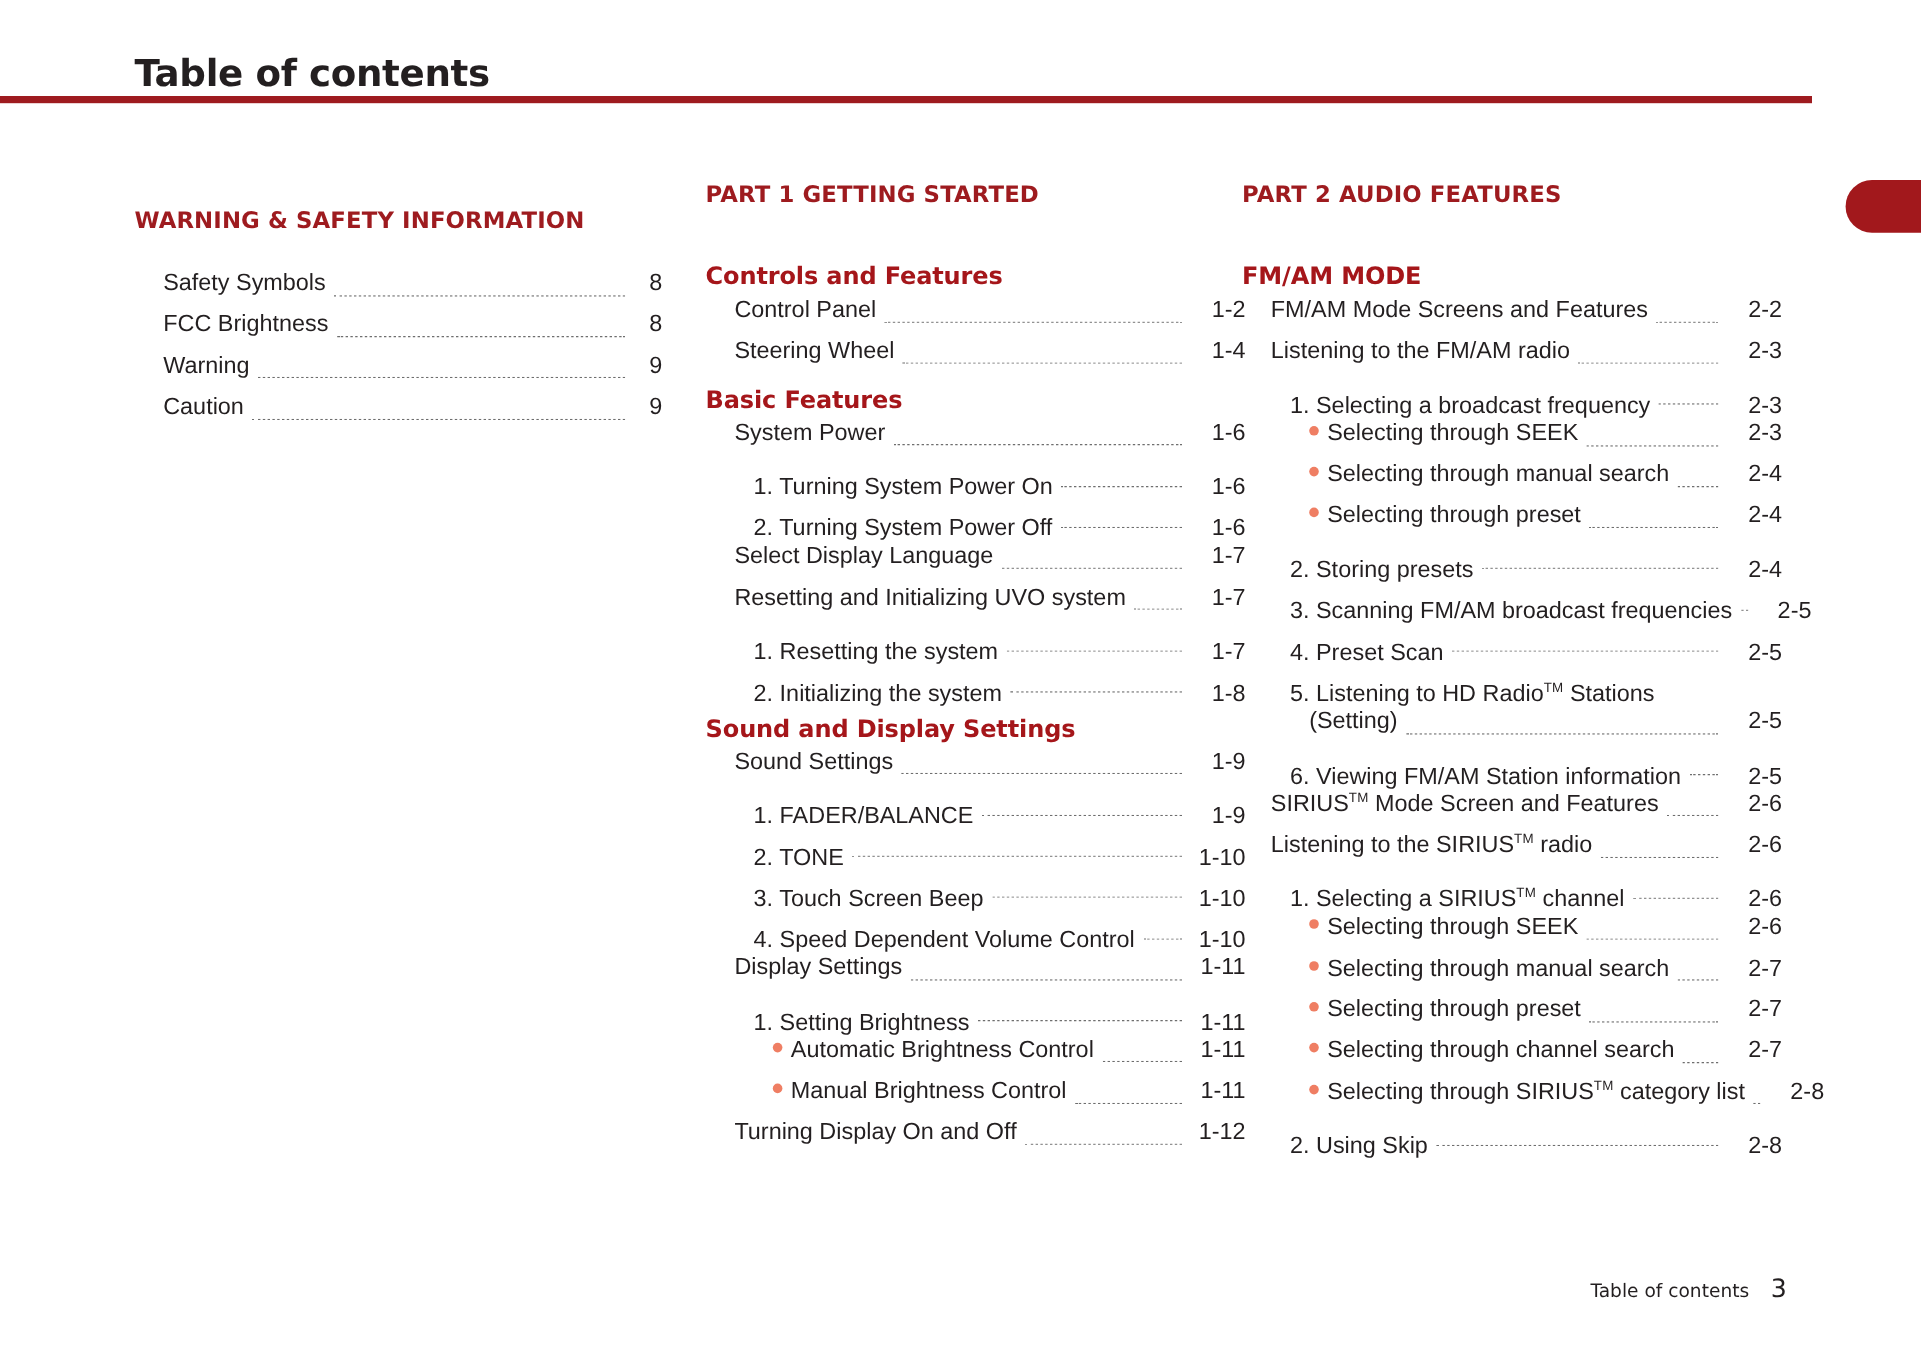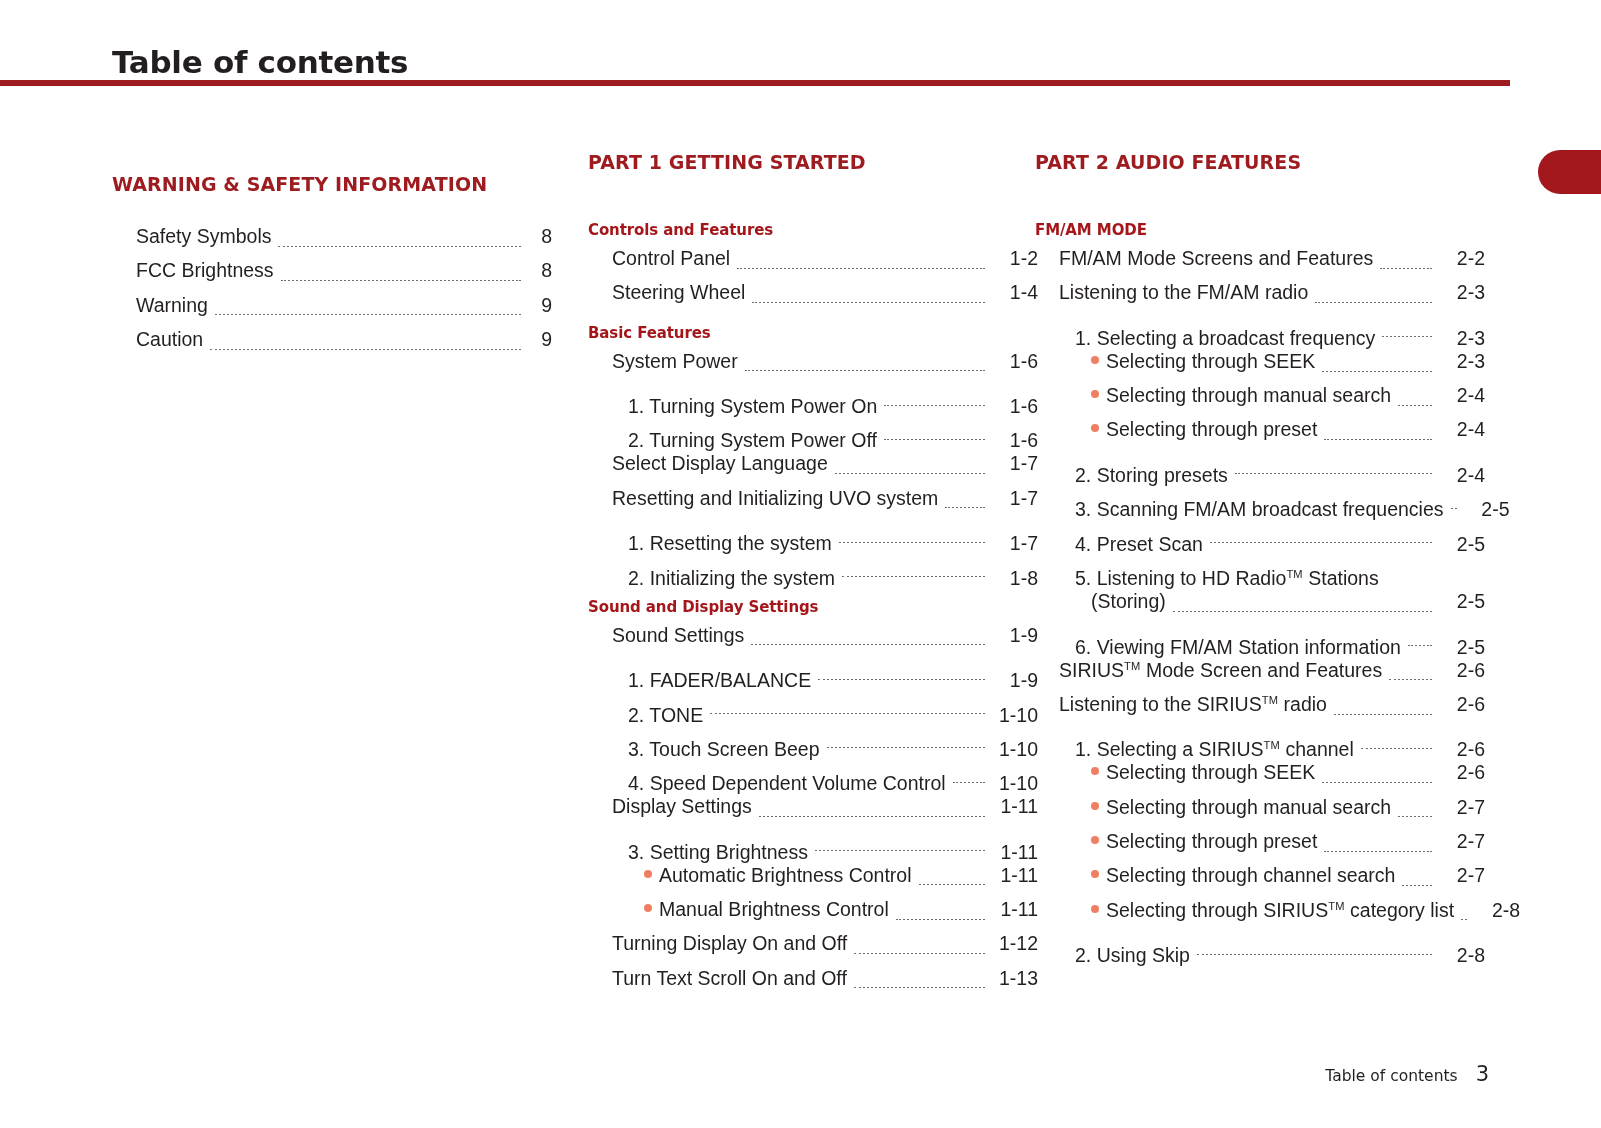--- a/index.html
+++ b/index.html
@@ -68,21 +68,21 @@
     color: #9e1b1f;
     letter-spacing: 0.1px;
     white-space: nowrap;
     margin-top: 33px;
   }
   .col1 .part-head { margin-bottom: 30px; }
   .col2 .part-head, .col3 .part-head { margin-top: 11px; margin-bottom: 40px; }
 
   .group-head {
     font-family: "DejaVu Sans", sans-serif;
-    font-size: 15px;
+    font-size: 20px;
     font-weight: bold;
     color: #a5161a;
     letter-spacing: -0.1px;
     height: 34px;
     line-height: 34px;
     white-space: nowrap;
   }
 
   
   .row {
@@ -281,43 +281,38 @@
           <span class="label">4. Speed Dependent Volume Control</span>
           <span class="leader"></span>
           <span class="pnum">1-10</span>
         </div>
         <div class="row lvl0">
           <span class="label">Display Settings</span>
           <span class="leader"></span>
           <span class="pnum">1-11</span>
         </div>
         <div class="row lvl1">
-          <span class="label">3. Setting Brightness</span>
+          <span class="label">1. Setting Brightness</span>
           <span class="leader"></span>
           <span class="pnum">1-11</span>
         </div>
         <div class="row lvl2">
           <span class="label"><span class="bullet"></span>Automatic Brightness Control</span>
           <span class="leader"></span>
           <span class="pnum">1-11</span>
         </div>
         <div class="row lvl2">
           <span class="label"><span class="bullet"></span>Manual Brightness Control</span>
           <span class="leader"></span>
           <span class="pnum">1-11</span>
         </div>
         <div class="row lvl0">
           <span class="label">Turning Display On and Off</span>
           <span class="leader"></span>
           <span class="pnum">1-12</span>
-        </div>
-        <div class="row lvl0">
-          <span class="label">Turn Text Scroll On and Off</span>
-          <span class="leader"></span>
-          <span class="pnum">1-13</span>
         </div>
       </div>
   </div>
 
   <div class="col col3">
     <div class="part-head">PART 2   AUDIO FEATURES</div>
     <div id="c3-groups">
         <div class="group-head">FM/AM MODE</div>
         <div class="row lvl0">
           <span class="label">FM/AM Mode Screens and Features</span>
@@ -362,21 +357,21 @@
         <div class="row lvl1">
           <span class="label">4. Preset Scan</span>
           <span class="leader"></span>
           <span class="pnum">2-5</span>
         </div>
         <div class="row lvl1 noleader">
           <span class="label">5. Listening to HD Radio<sup class="tm">TM</sup> Stations</span>
           <span class="pnum"></span>
         </div>
         <div class="row lvl2">
-          <span class="label">(Storing)</span>
+          <span class="label">(Setting)</span>
           <span class="leader"></span>
           <span class="pnum">2-5</span>
         </div>
         <div class="row lvl1">
           <span class="label">6. Viewing FM/AM Station information</span>
           <span class="leader"></span>
           <span class="pnum">2-5</span>
         </div>
         <div class="row lvl0">
           <span class="label">SIRIUS<sup class="tm">TM</sup> Mode Screen and Features</span>

